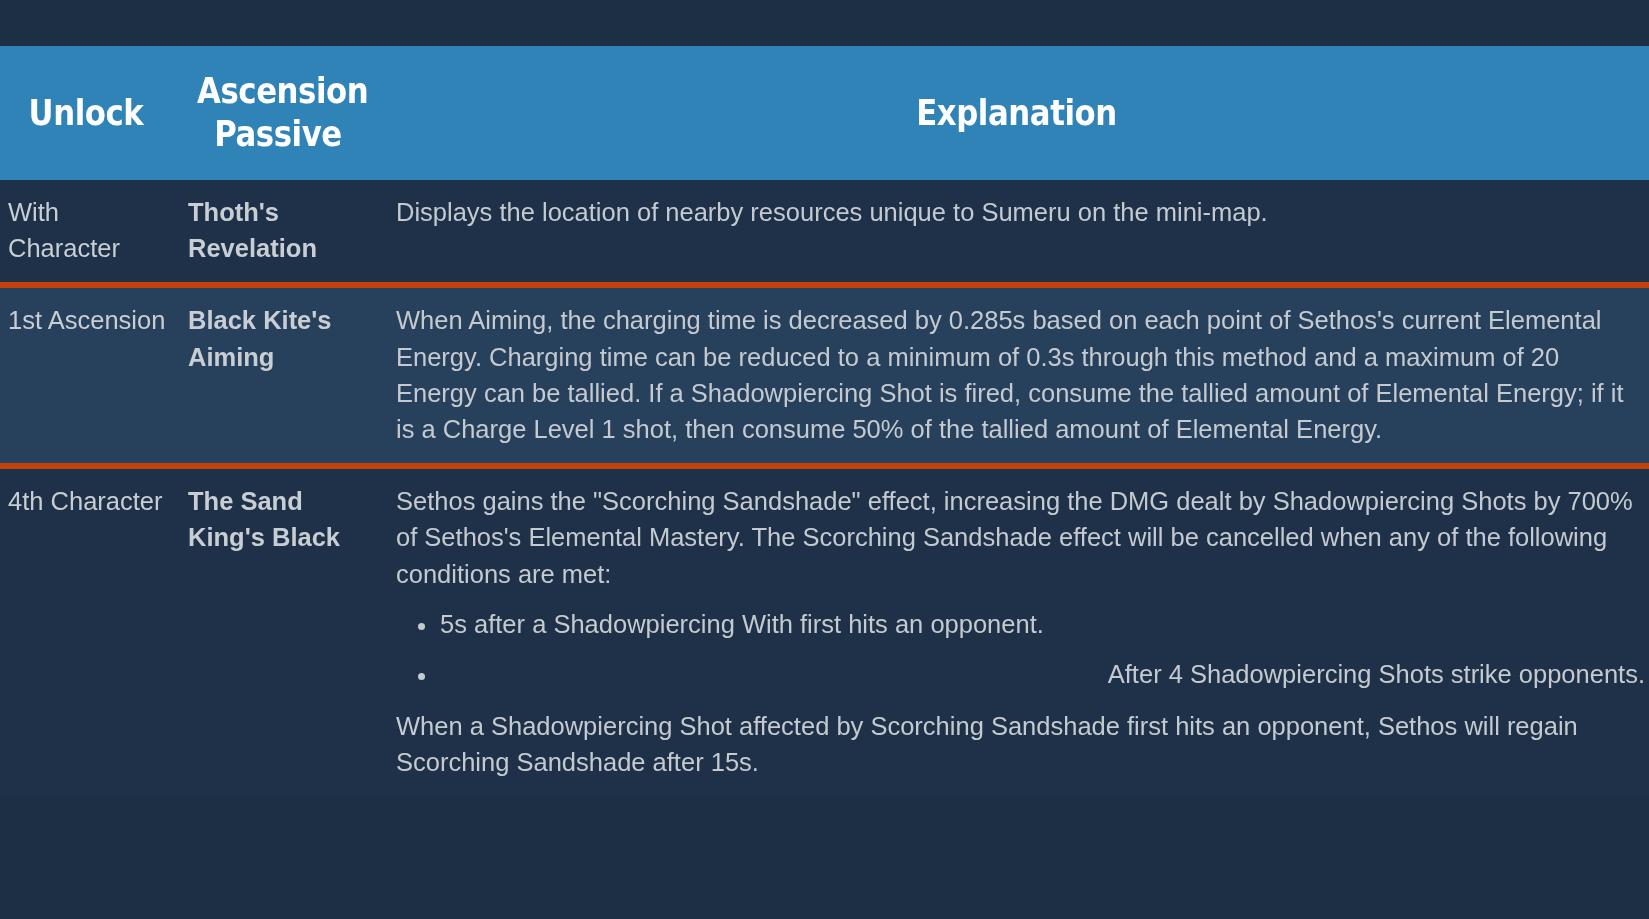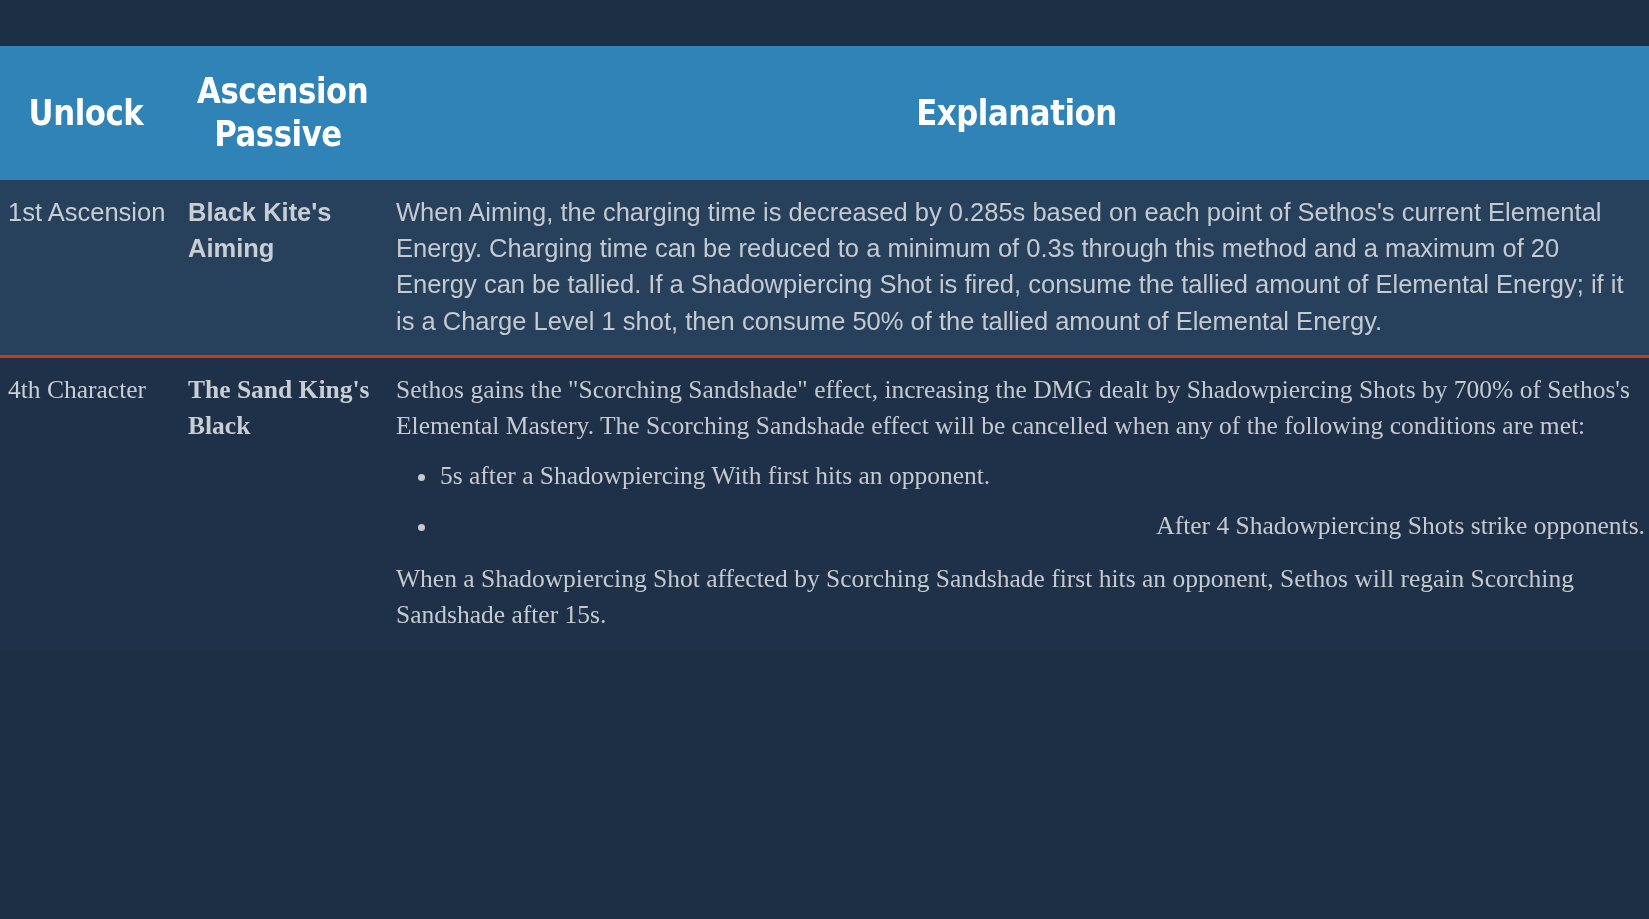--- a/index.html
+++ b/index.html
@@ -42,21 +42,21 @@
   .col-unlock   { width: 172px; }
   .col-passive  { width: 212px; }
   .col-expl     { width: 1265px; }
 
   th.h-unlock  { height: 110px; }
 
   
   .wiki-table tbody tr.row-dark  { background: #1e3148; }
   .wiki-table tbody tr.row-light { background: #27405c; }
 
-  .wiki-table tbody tr + tr { border-top: 3px solid #c2410c; font-family: Liberation Serif, serif; }
+  .wiki-table tbody tr + tr { border-top: 6px solid #c2410c; }
 
   .wiki-table td {
     vertical-align: top;
     padding: 14px 16px 16px 14px;
     color: #c8ccd1;
     font-size: 25.5px;
     line-height: 1.42;
     border: 0;
   }
 
@@ -115,20 +115,27 @@
       <th class="h-unlock">Unlock</th>
       <th>
         <span>Ascension</span><br>
         <span>Passive</span>
       </th>
       <th>Explanation</th>
     </tr>
   </thead>
   <tbody>
 
+    <tr class="row-dark">
+      <td class="cell-unlock">With Character</td>
+      <td class="cell-passive">Thoth's Revelation</td>
+      <td class="cell-expl">
+        <p>Displays the location of nearby resources unique to Sumeru on the mini-map.</p>
+      </td>
+    </tr>
 
     <tr class="row-light">
       <td class="cell-unlock">1st Ascension</td>
       <td class="cell-passive">Black Kite's Aiming</td>
       <td class="cell-expl">
         <p>When Aiming, the charging time is decreased by 0.285s based on each point of Sethos's current Elemental Energy. Charging time can be reduced to a minimum of 0.3s through this method and a maximum of 20 Energy can be tallied. If a Shadowpiercing Shot is fired, consume the tallied amount of Elemental Energy; if it is a Charge Level 1 shot, then consume 50% of the tallied amount of Elemental Energy.</p>
       </td>
     </tr>
 
     <tr class="row-dark">

